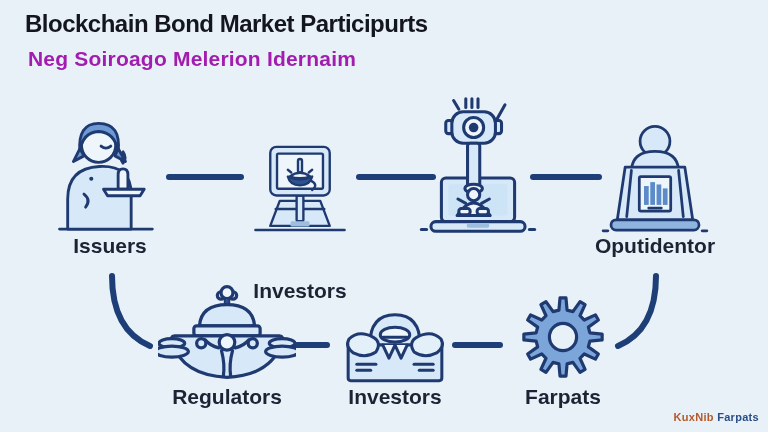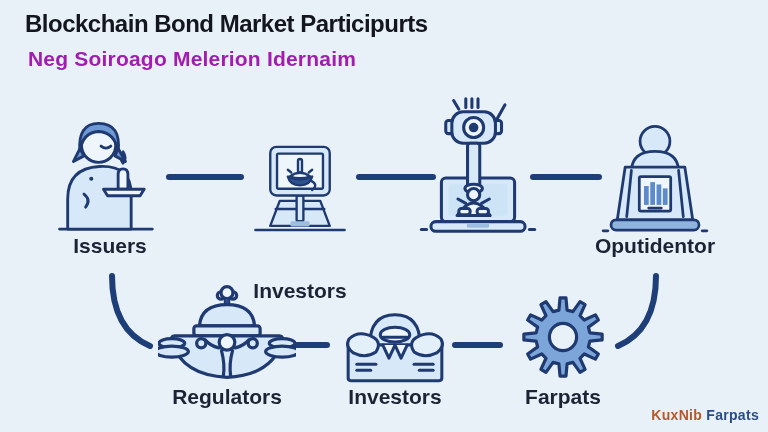--- a/index.html
+++ b/index.html
@@ -37,21 +37,21 @@
     position:absolute;height:6px;border-radius:3px;background:#1e3e78;
   }
   .c1{left:166px;top:174px;width:78px;}
   .c2{left:356px;top:174px;width:80px;}
   .c3{left:530px;top:174px;width:72px;}
   .c4{left:284px;top:342px;width:46px;}
   .c5{left:452px;top:342px;width:51px;}
   .curves{position:absolute;left:0;top:0;pointer-events:none;}
   .watermark{
     position:absolute;right:9px;bottom:9px;
-    font-size:14px;font-weight:700;letter-spacing:0.3px;
+    font-size:11px;font-weight:700;letter-spacing:0.3px;
   }
   .watermark .w1{color:#b45a2a;}
   .watermark .w2{color:#2a4d88;}
   svg .ln{stroke:#1f3a70;stroke-width:3.5;stroke-linecap:round;stroke-linejoin:round;fill:none;}
   svg .fl{stroke:#1f3a70;stroke-width:3.5;stroke-linecap:round;stroke-linejoin:round;fill:#d7e9f8;}
   svg .fll{stroke:#1f3a70;stroke-width:3.5;stroke-linecap:round;stroke-linejoin:round;fill:#eef6fc;}
   svg .fm{stroke:#1f3a70;stroke-width:3.5;stroke-linecap:round;stroke-linejoin:round;fill:#6d99d4;}
   svg .fd{stroke:#1f3a70;stroke-width:3.5;stroke-linecap:round;stroke-linejoin:round;fill:#2e5190;}
 </style>
 </head>

